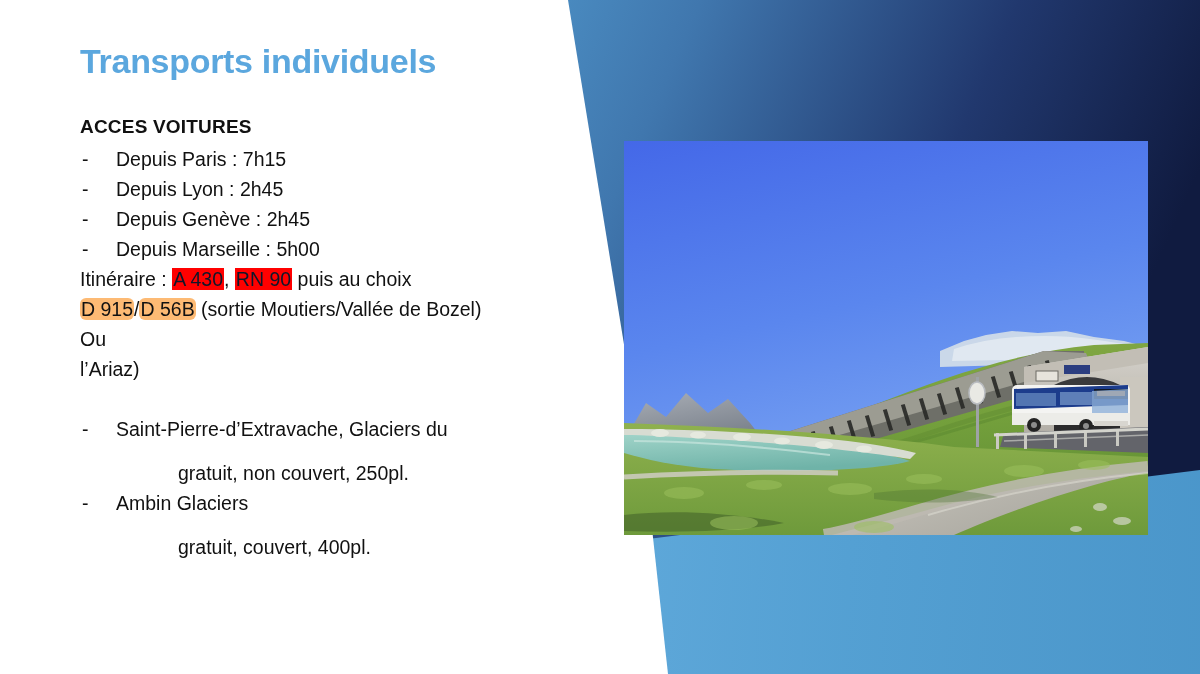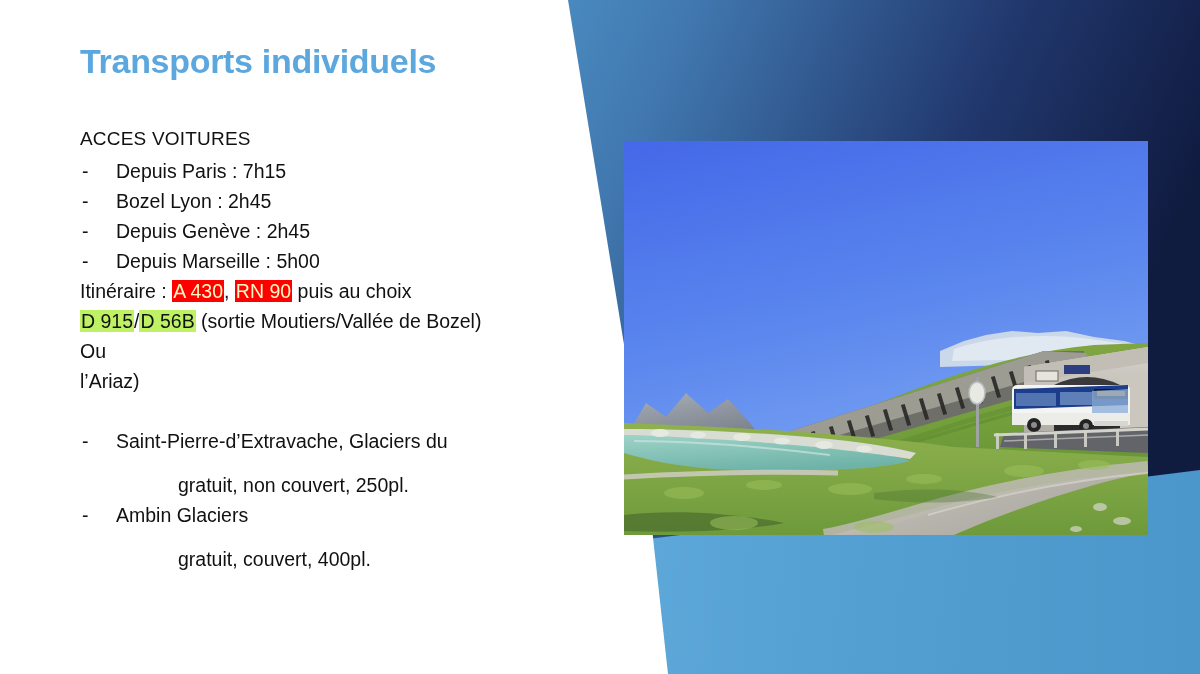--- a/index.html
+++ b/index.html
@@ -49,51 +49,52 @@
   .body-block {
     position: absolute;
     left: 80px;
     top: 112px;
     width: 500px;
     color: #111111;
     font-size: 19.5px;
     line-height: 30px;
   }
   .section-head {
-    font-weight: normal;
+    font-weight: bold;
     font-size: 19px;
     letter-spacing: 0.2px;
-    margin: 12px 0 2px 0;
+    margin: 0 0 2px 0;
   }
   ul.dashlist {
     list-style: none;
     margin: 0;
     padding: 0;
   }
   ul.dashlist > li {
     position: relative;
     padding-left: 36px;
     margin: 0;
     line-height: 30px;
   }
   ul.dashlist > li .dash {
     position: absolute;
     left: 2px;
     top: 0;
   }
   .flow-line { line-height: 30px; }
   .hl-red {
     background: #FF0000;
-    color: #fef9c3;
+    color: #0f172a;
     padding: 0 1px;
   }
   .hl-yellow {
-    background: #bef264;
+    background: #fdba74;
     color: #111111;
     padding: 0 1px;
+    border-radius: 6px;
   }
   .gap { height: 30px; }
   .indent-note {
     padding-left: 98px;
     line-height: 30px;
     margin-top: 14px;
   }
   .sub-line {
     padding-left: 36px;
     line-height: 30px;
@@ -150,21 +151,21 @@
 
       <div class="section-head">ACCES VOITURES</div>
 
       <ul class="dashlist">
         <li>
           <span class="dash">-</span>
           <span>Depuis Paris : 7h15</span>
         </li>
         <li>
           <span class="dash">-</span>
-          <span>Bozel Lyon : 2h45</span>
+          <span>Depuis Lyon : 2h45</span>
         </li>
         <li>
           <span class="dash">-</span>
           <span>Depuis Genève : 2h45</span>
         </li>
         <li>
           <span class="dash">-</span>
           <span>Depuis Marseille : 5h00</span>
         </li>
       </ul>

